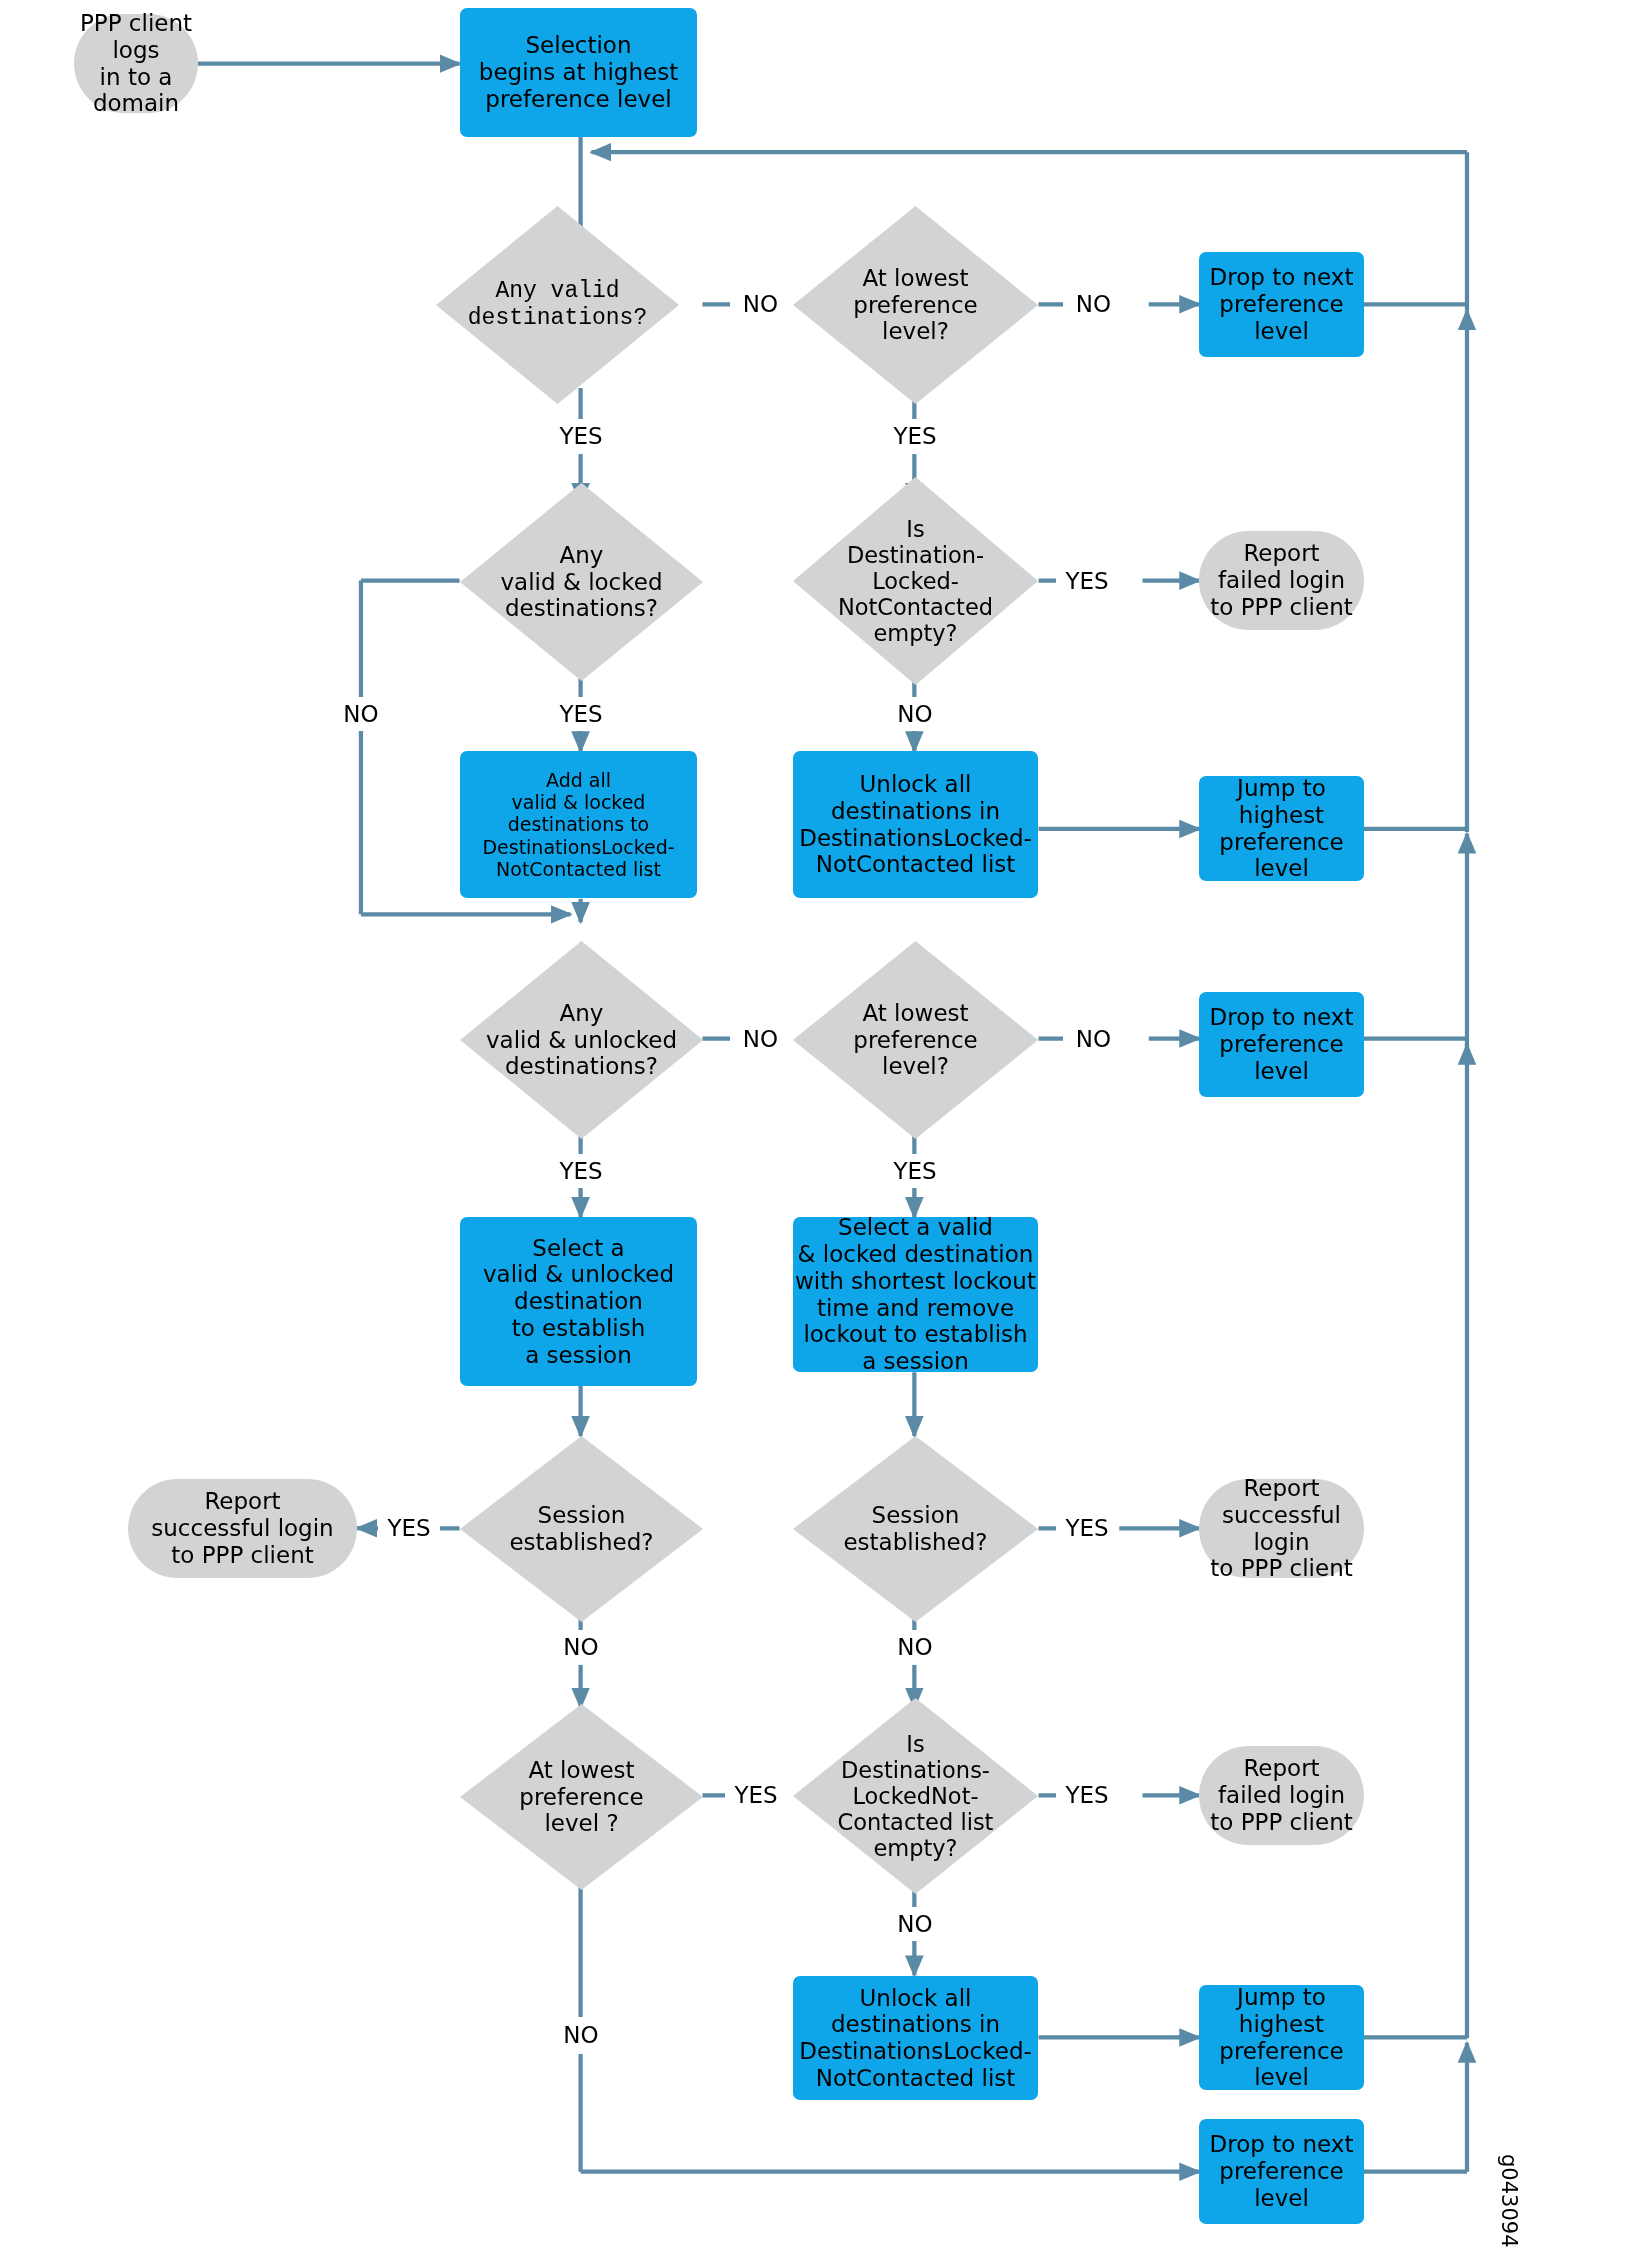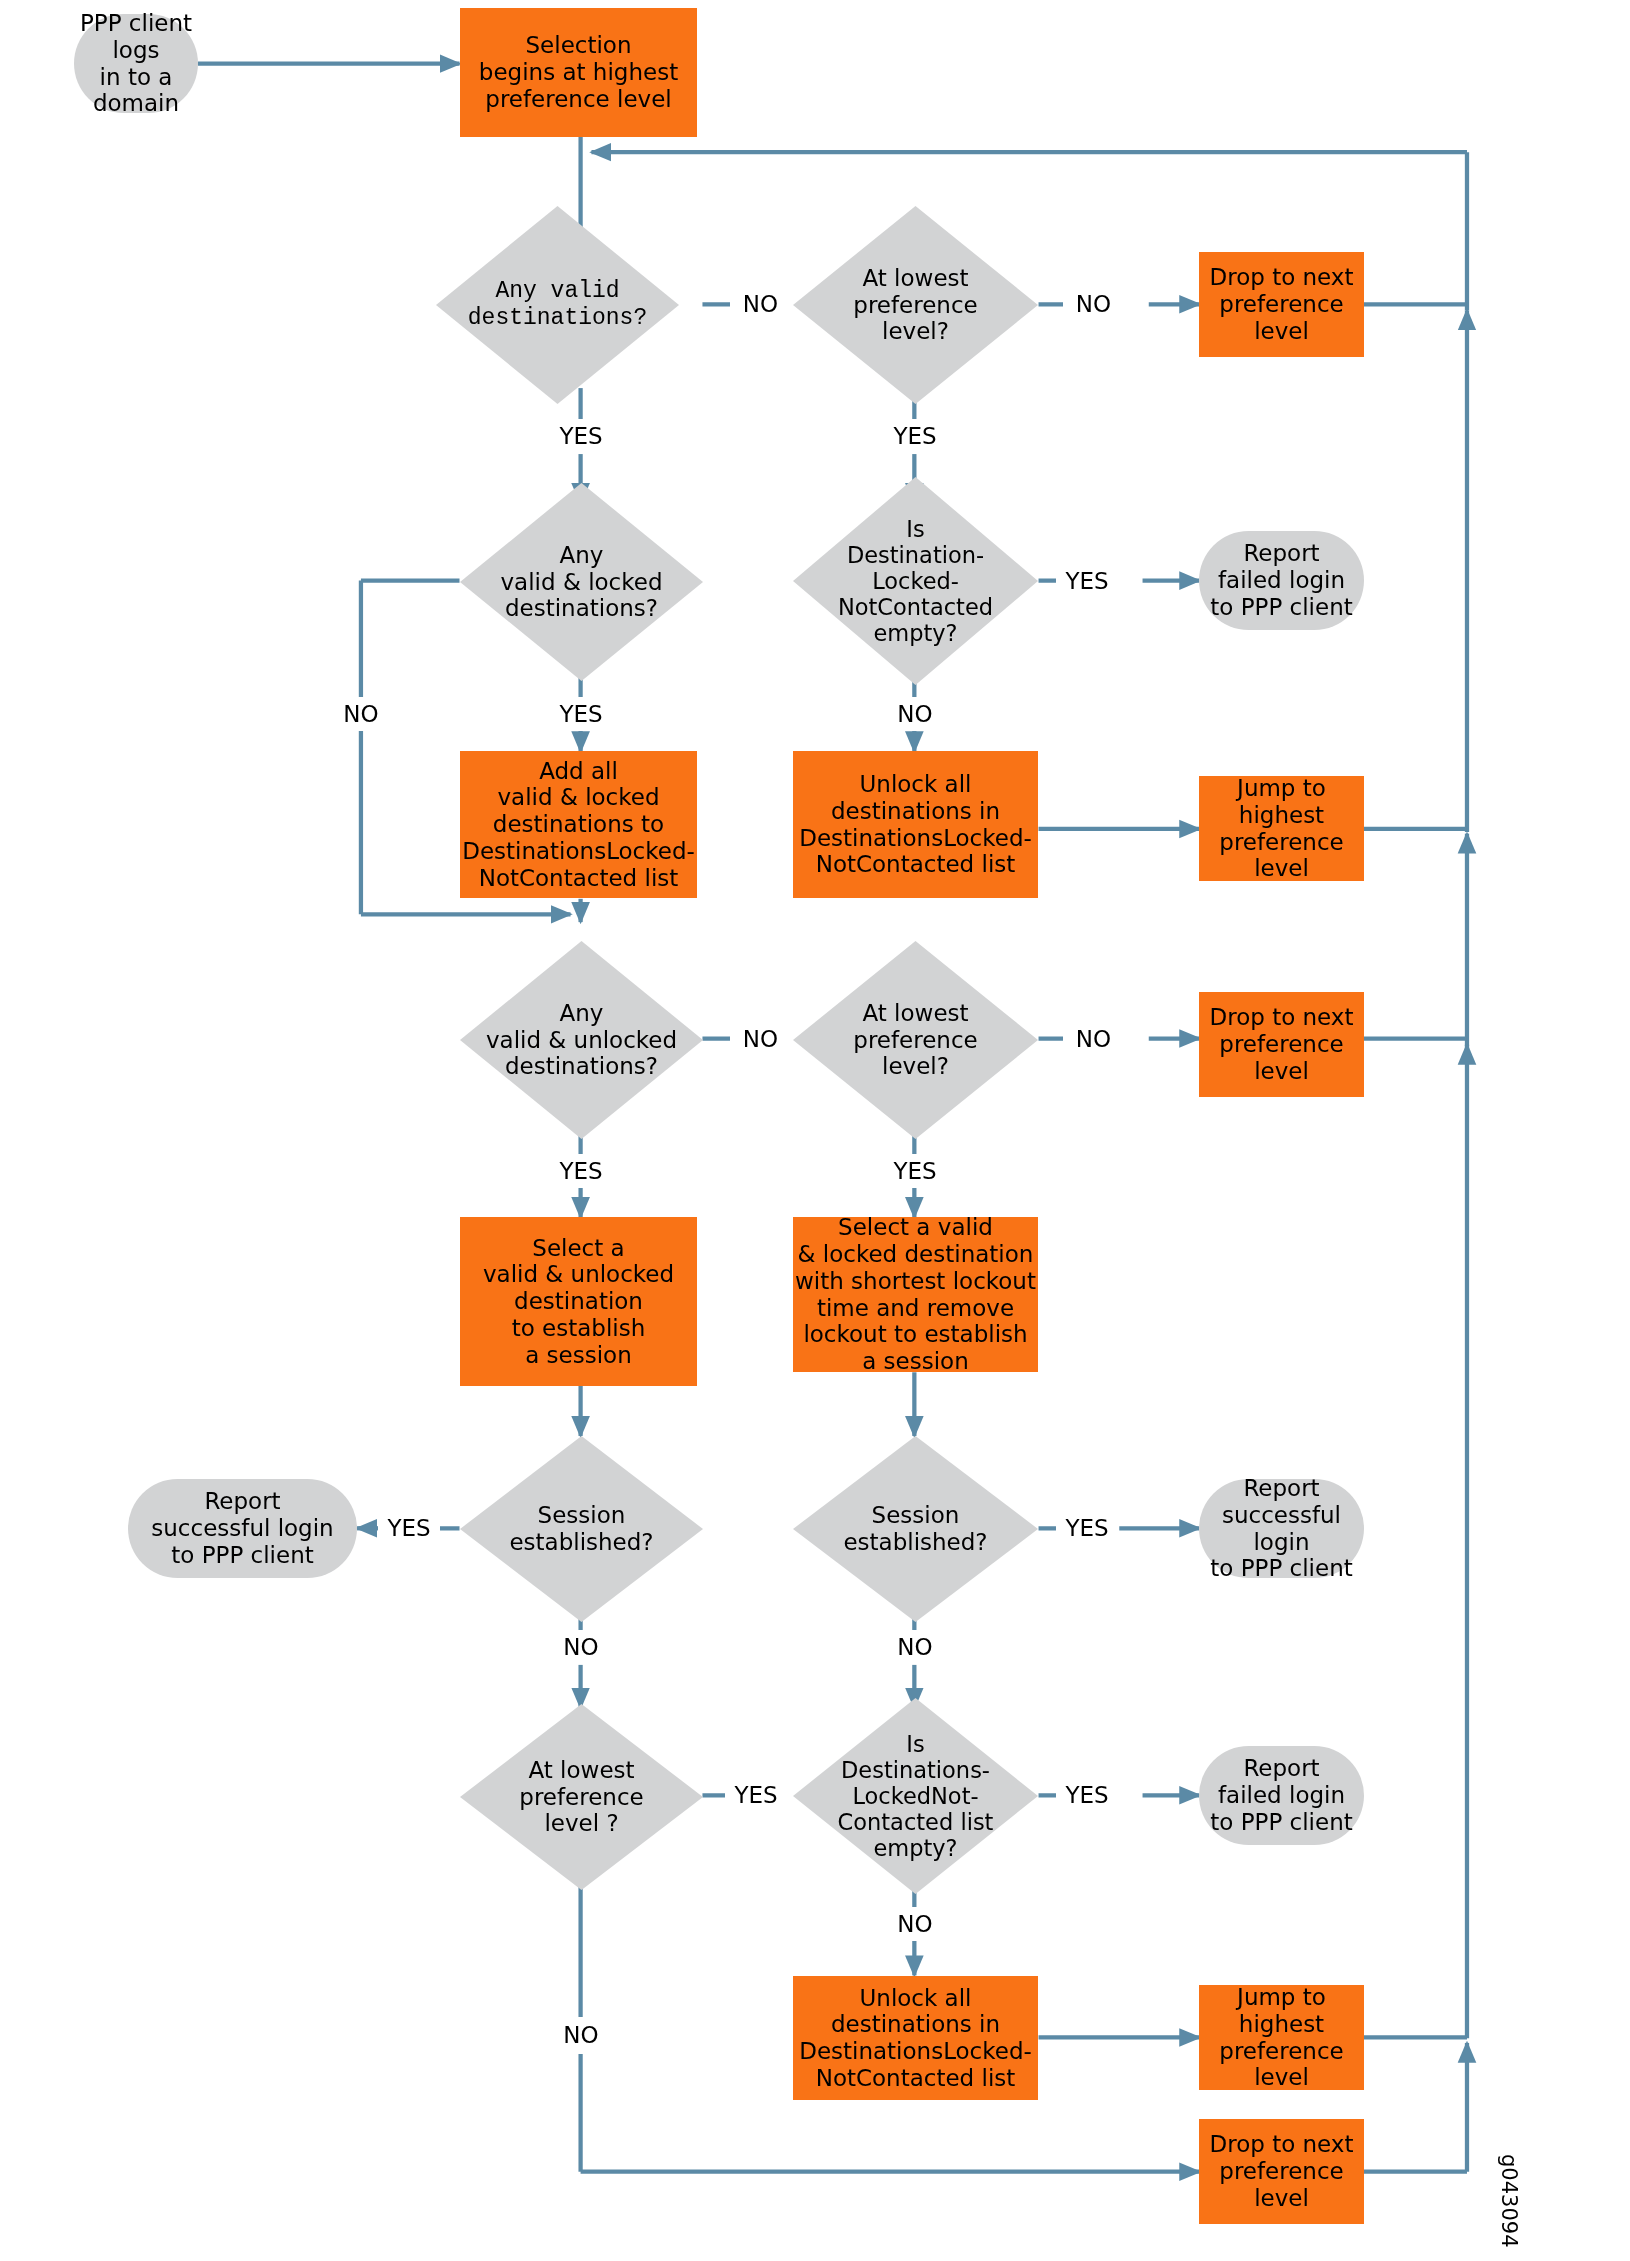--- a/index.html
+++ b/index.html
@@ -1,21 +1,21 @@
 <!DOCTYPE html>
 <html style="font-size:12.4px"><head>
 <meta charset="utf-8">
 <style>
   html,body{margin:0;padding:0;background:#ffffff;}
   body{width:1630px;height:2261px;font-family:"DejaVu Sans",sans-serif;}
   #stage{position:relative;width:1630px;height:2261px;overflow:hidden;background:#fff;}
   svg#wires{position:absolute;left:0;top:0;width:1630px;height:2261px;}
   .node{position:absolute;box-sizing:border-box;display:flex;align-items:center;
         justify-content:center;text-align:center;color:#000;line-height:1.16;}
-  .proc{background:#f97316;}
+  .proc{background:#0ea5e9;border-radius:7px;}
   .term{background:#d2d3d4;border-radius:7762px;justify-content:center;}
   .dia-wrap{position:absolute;}
   .dia-shape{position:absolute;left:0;top:0;width:100%;height:100%;
              background:#d2d3d4;
              clip-path:polygon(50% 0,100% 50%,50% 100%,0 50%);}
   .dia-text{position:absolute;left:0;top:0;width:100%;height:100%;
             display:flex;align-items:center;justify-content:center;
             text-align:center;line-height:1.16;color:#000;}
   .edge-label{position:absolute;color:#000;background:#fff;
               display:flex;align-items:center;justify-content:center;
@@ -152,21 +152,21 @@
   </div>
 
   <div class="node proc" style="left:460px;top:7.8px;width:237px;height:129px;font-size:23px;">
     <span>Selection<br>begins at highest<br>preference level</span>
   </div>
 
   <div class="node proc" style="left:1199px;top:252px;width:165px;height:105px;font-size:23px;">
     <span>Drop to next<br>preference level</span>
   </div>
 
-  <div class="node proc" style="left:460px;top:751px;width:237px;height:147px;font-size:23px;">
+  <div class="node proc" style="left:460px;top:751px;width:237px;height:147px;font-size:19px;">
     <span>Add all<br>valid &amp; locked<br>destinations to<br>DestinationsLocked-<br>NotContacted list</span>
   </div>
 
   <div class="node proc" style="left:793px;top:751px;width:245px;height:147px;font-size:23px;">
     <span>Unlock all<br>destinations in<br>DestinationsLocked-<br>NotContacted list</span>
   </div>
 
   <div class="node proc" style="left:1199px;top:776px;width:165px;height:105px;font-size:23px;">
     <span>Jump to highest<br>preference level</span>
   </div>

